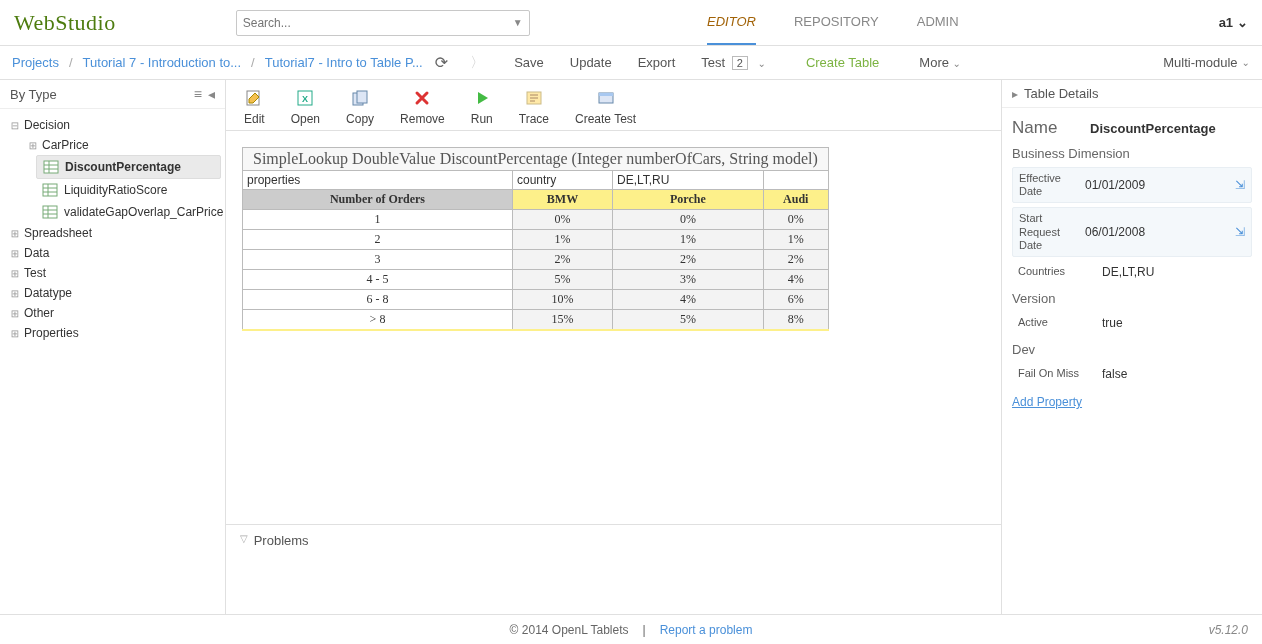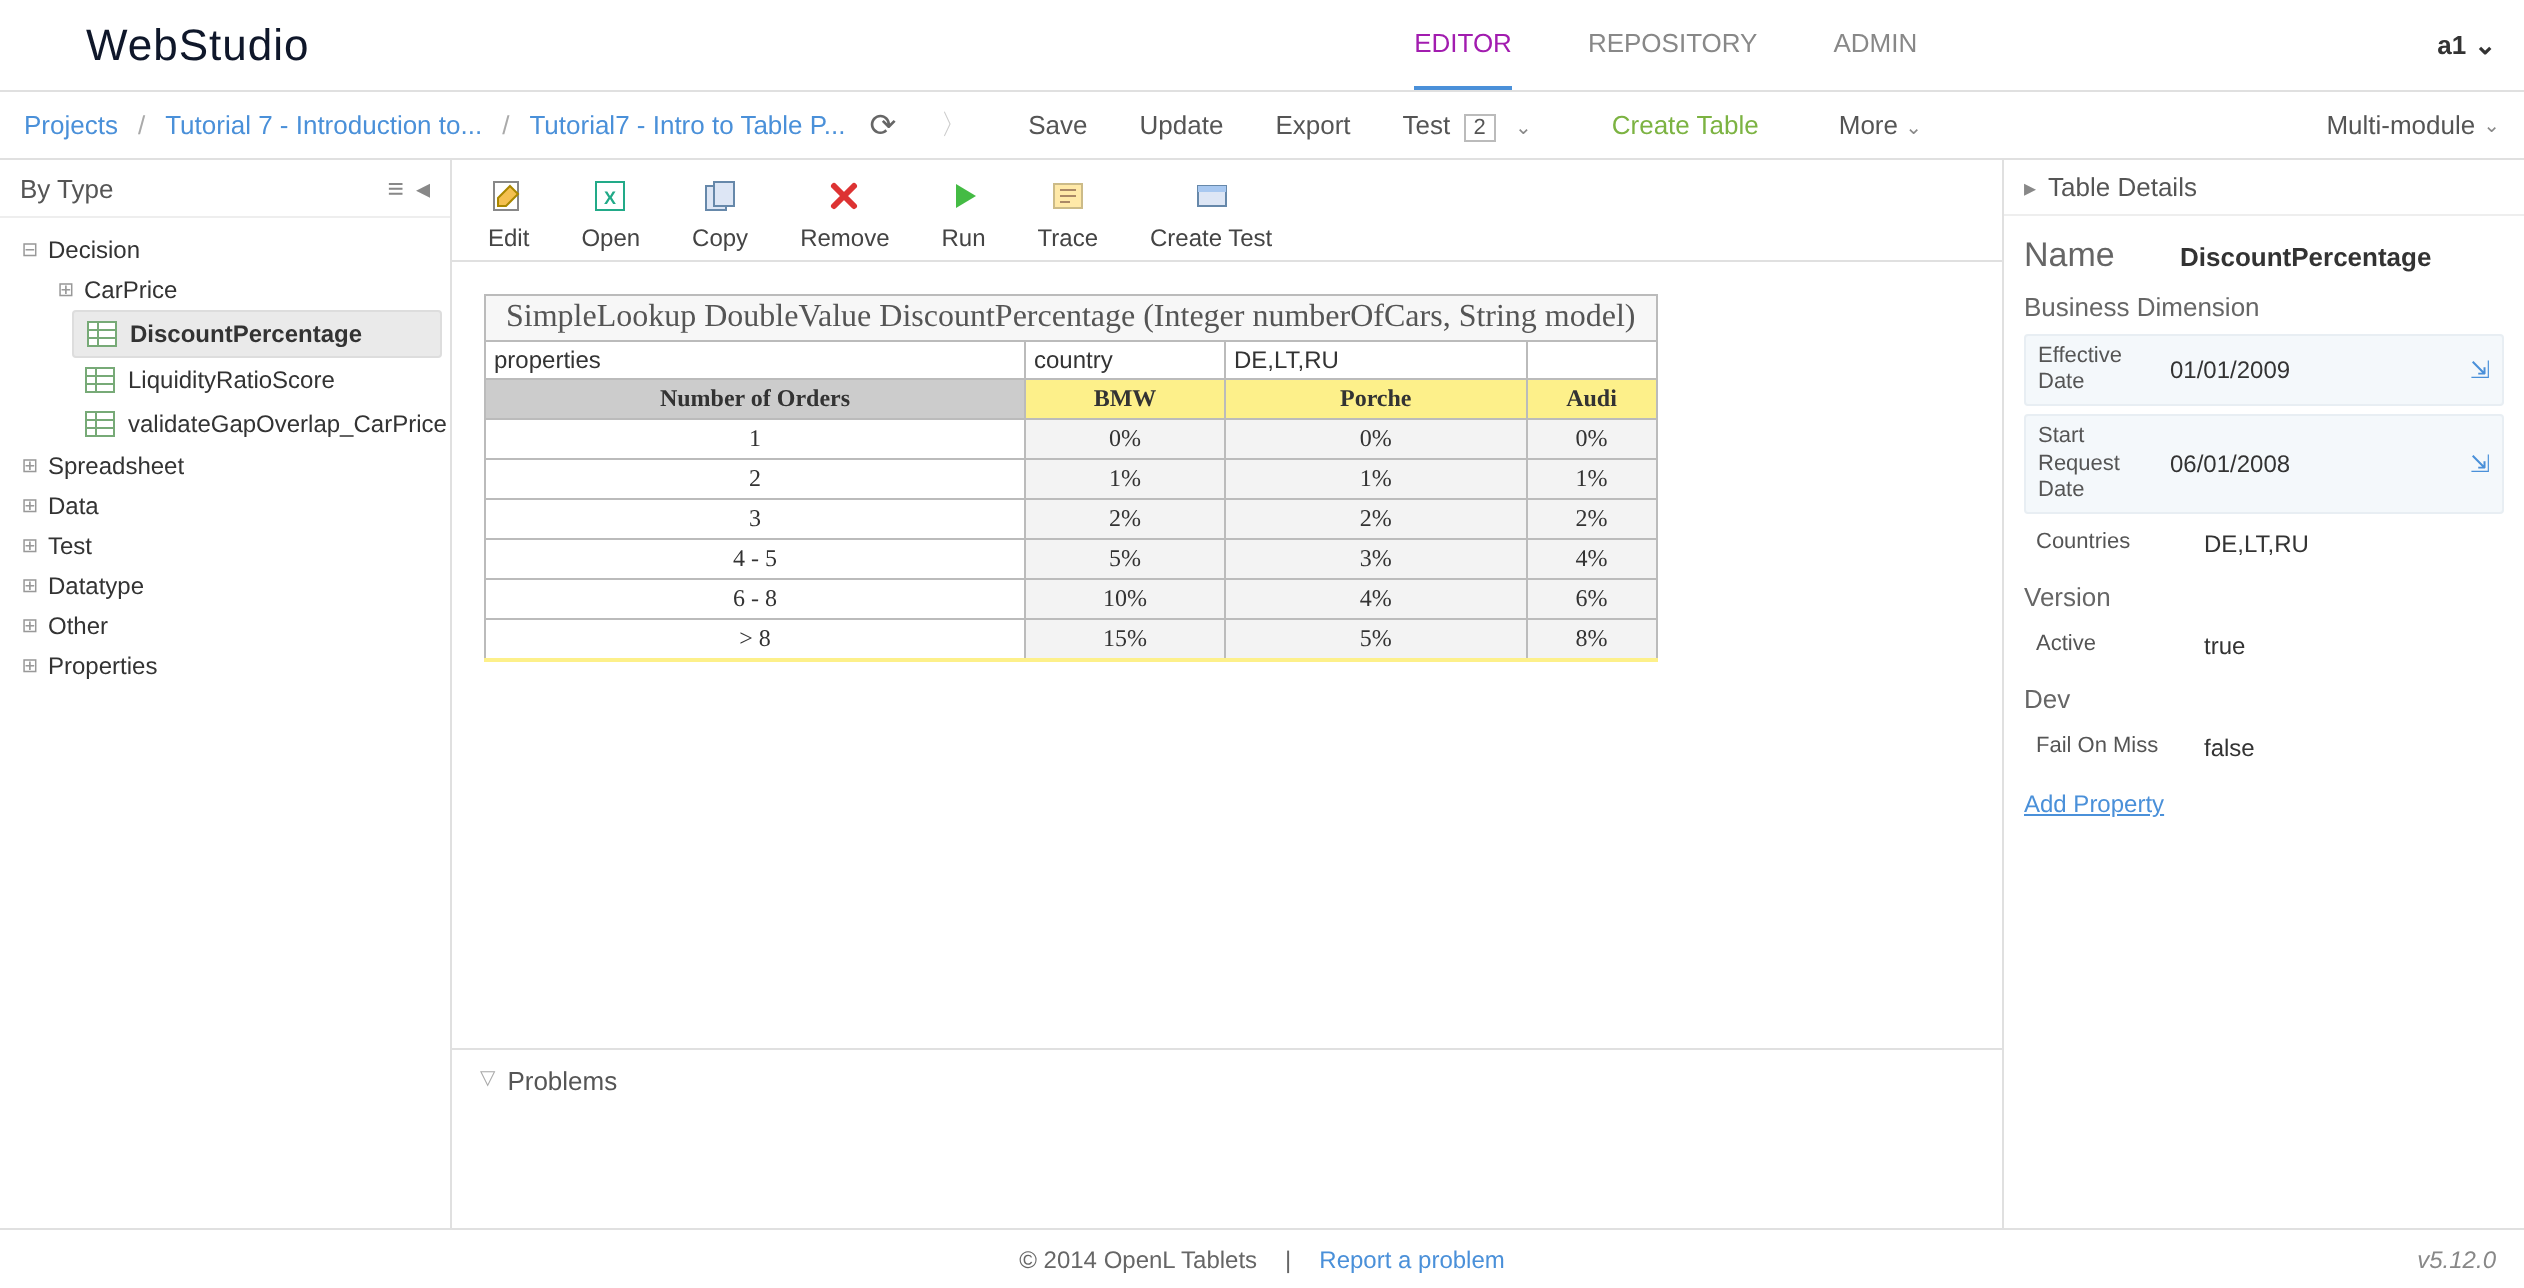--- a/index.html
+++ b/index.html
@@ -1,26 +1,26 @@
 <!DOCTYPE html>
 <html><head>
 <meta charset="utf-8">
 <style>
   * { box-sizing: border-box; margin: 0; padding: 0; }
   body { font-family: "Segoe UI", Arial, sans-serif; font-size: 12px; color: #333; background: #fff; width: 1262px; height: 644px; overflow: hidden; position: relative; }
   
   
   .header { height: 46px; border-bottom: 1px solid #e0e0e0; display: flex; align-items: center; padding: 0 14px; }
-  .logo { font-size: 22px; color: #0f172a; font-family: Liberation Sans, sans-serif; letter-spacing: 0.5px; margin-left: 29px; }
+  .logo { font-size: 22px; color: #4d7c0f; font-family: Liberation Serif, serif; letter-spacing: 0.5px; }
   .search-wrap { margin-left: 120px; width: 294px; height: 26px; border: 1px solid #c8c8c8; border-radius: 2px; display: flex; align-items: center; padding: 0 6px; background: #fff; }
   .search-wrap input { border: none; outline: none; flex: 1; font-size: 12px; color: #888; }
   .search-wrap .caret { color: #888; font-size: 10px; }
   .main-tabs { margin-left: auto; display: flex; gap: 38px; height: 100%; align-items: center; }
   .main-tab { color: #888; font-size: 13px; font-weight: 500; cursor: pointer; height: 100%; display: flex; align-items: center; border-bottom: 2px solid transparent; box-sizing: border-box; }
-  .main-tab.active { color: #a21caf; border-bottom-color: #4a90d9; }
+  .main-tab.active { color: #a16207; border-bottom-color: #4a90d9; font-style: italic; }
   .user-box { margin-left: 260px; color: #333; font-weight: 600; font-size: 13px; display: flex; align-items: center; gap: 4px; }
   
   
   .subbar { height: 34px; border-bottom: 1px solid #e0e0e0; display: flex; align-items: center; padding: 0 12px; font-size: 13px; }
   .crumb { color: #4a90d9; cursor: pointer; }
   .crumb-sep { color: #aaa; margin: 0 10px; }
   .refresh-icon { margin: 0 12px; color: #666; font-size: 16px; cursor: pointer; }
   .subbar .divider-chev { color: #ccc; margin: 0 10px; font-size: 14px; }
   .subbar .actions { display: flex; gap: 26px; margin-left: 20px; }
   .subbar .action { color: #555; cursor: pointer; }
@@ -90,20 +90,24 @@
   
   .footer { position: absolute; bottom: 0; left: 0; right: 0; height: 30px; border-top: 1px solid #e0e0e0; display: flex; align-items: center; justify-content: center; font-size: 12px; color: #666; gap: 14px; }
   .footer a { color: #4a90d9; text-decoration: none; }
   .footer .ver { position: absolute; right: 14px; font-style: italic; color: #888; }
 </style>
 </head>
 <body>
 
 <div class="header">
   <div class="logo">WebStudio</div>
+  <div class="search-wrap">
+    <input placeholder="Search..." style="">
+    <span class="caret">▼</span>
+  </div>
   <div class="main-tabs">
     <div class="main-tab active">EDITOR</div>
     <div class="main-tab">REPOSITORY</div>
     <div class="main-tab">ADMIN</div>
   </div>
   <div class="user-box">
     <span>a1</span>
     <span>⌄</span>
   </div>
 </div>

